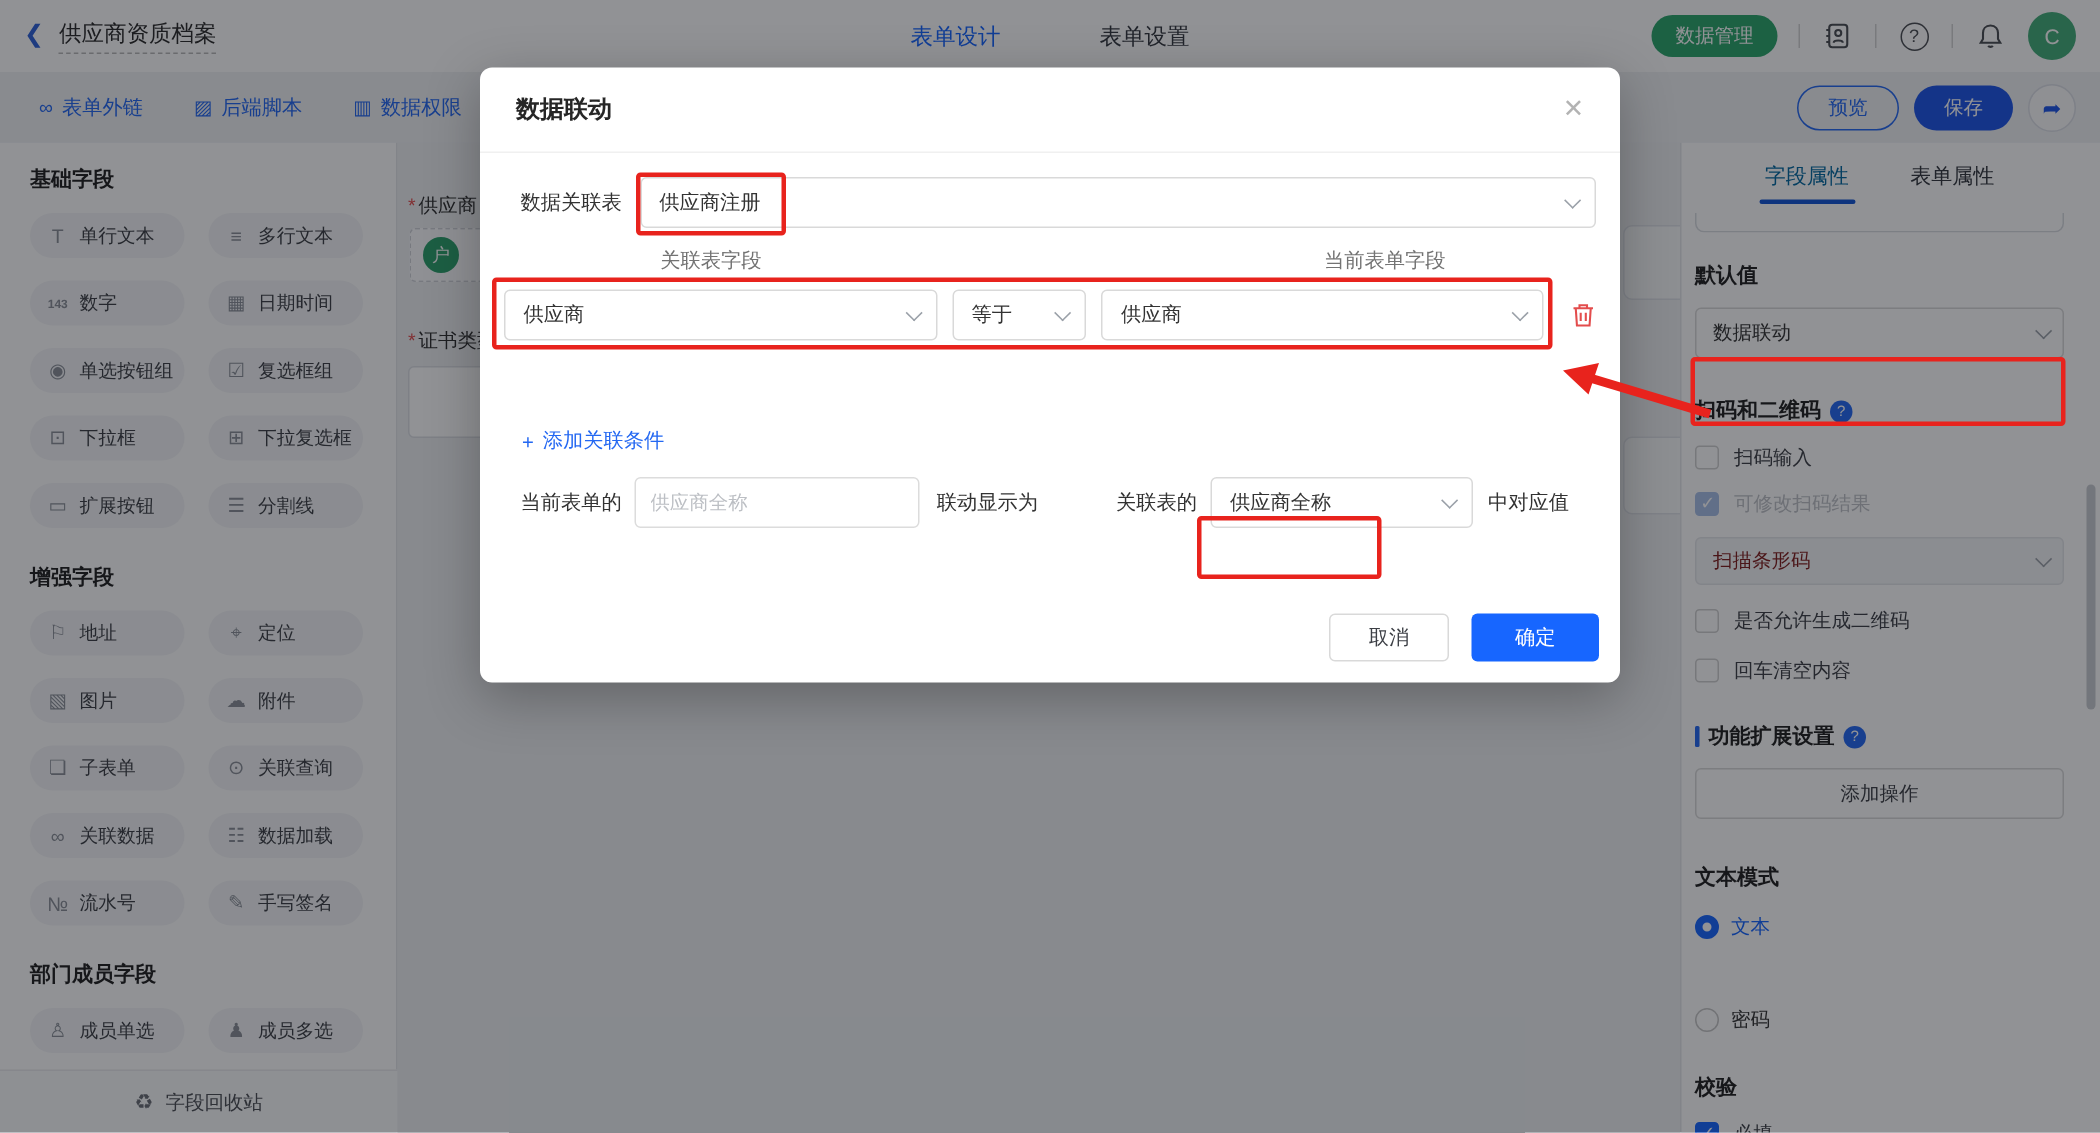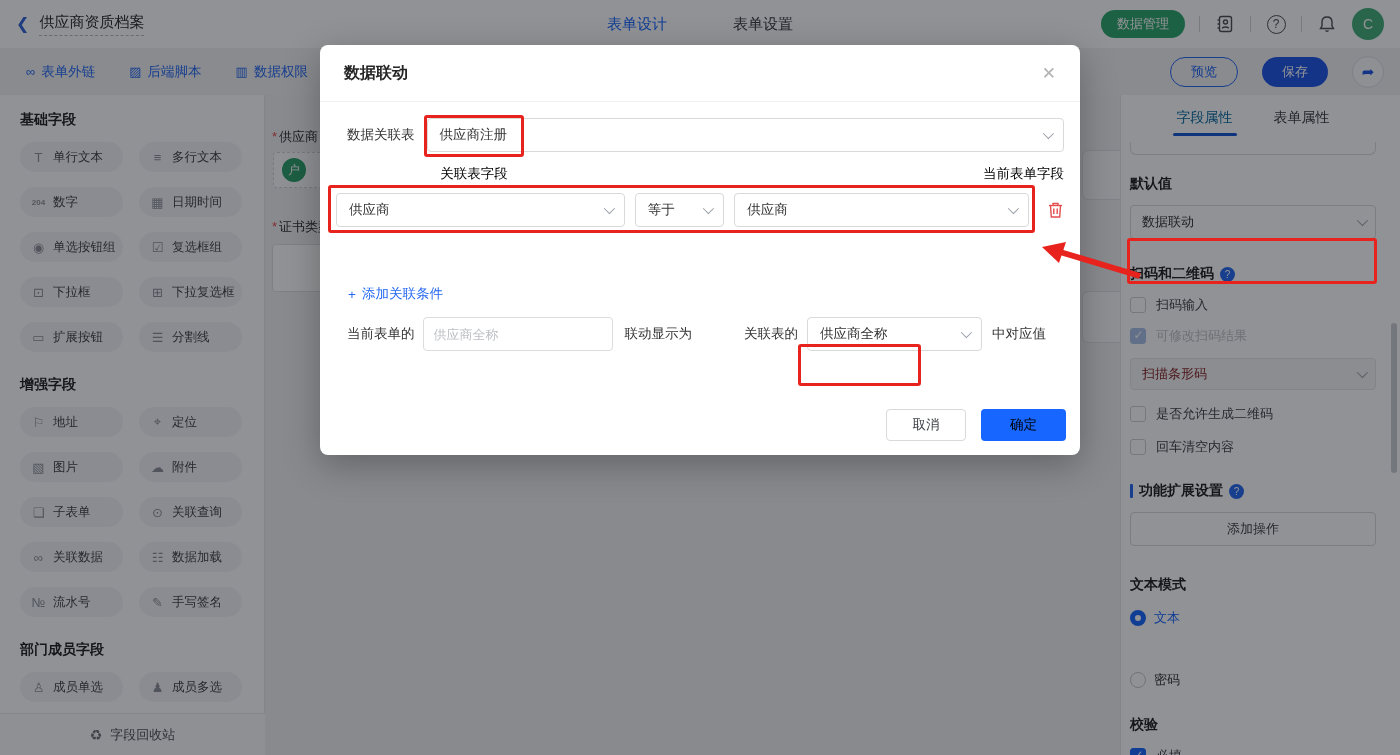--- a/index.html
+++ b/index.html
@@ -19,21 +19,21 @@
   .vsep { width:1px; height:16px; background:#d4d4d4; }
   .hicon { width:22px; height:22px; display:flex; align-items:center; justify-content:center; color:#4a4d52; cursor:pointer; }
   .help-circle { width:19px; height:19px; border:1.4px solid #4a4d52; border-radius:50%; font-size:12px; display:flex; align-items:center; justify-content:center; color:#4a4d52; }
   .avatar { width:32px; height:32px; border-radius:50%; background:#43ad79; color:#fff; font-size:14px; display:flex; align-items:center; justify-content:center; cursor:pointer; }
 
   
   .toolbar { position:absolute; left:0; top:48px; width:1400px; height:47px; background:#f0f2f5; display:flex; align-items:center; justify-content:space-between; padding:0 16px; z-index:3; }
   .t-links { display:flex; align-items:center; gap:34px; padding-left:10px; }
   .t-link { display:flex; align-items:center; gap:6px; color:#2468f2; font-size:13.5px; cursor:pointer; }
   .t-link .ticon { font-size:13px; }
-  .t-actions { display:flex; align-items:center; gap:24px; }
+  .t-actions { display:flex; align-items:center; gap:10px; }
   .btn-preview { height:30px; padding:0 20px; border:1px solid #2468f2; color:#2468f2; border-radius:16px; font-size:13px; display:flex; align-items:center; cursor:pointer; background:transparent; }
   .btn-save { height:30px; padding:0 20px; background:#1d55e8; color:#fff; border-radius:16px; font-size:13px; display:flex; align-items:center; cursor:pointer; }
   .share-btn { width:32px; height:32px; border-radius:50%; background:#fbfbfc; border:1px solid #dcdfe6; color:#1d55e8; font-size:15px; display:flex; align-items:center; justify-content:center; cursor:pointer; }
 
   
   .sidebar { position:absolute; left:0; top:95px; width:265px; height:660px; background:#fff; border-right:1px solid #e4e6ea; z-index:2; padding:16px 22px 0 20px; overflow:hidden; }
   .s-title { font-size:14px; font-weight:bold; color:#1f1f1f; margin-bottom:13px; }
   .s-grid { display:grid; grid-template-columns:1fr 1fr; column-gap:16px; row-gap:15px; margin-bottom:24px; }
   .pillbtn { height:30px; background:#f4f5f7; border-radius:16px; display:flex; align-items:center; gap:7px; padding:0 8px 0 11px; font-size:12.5px; color:#3c3f45; cursor:pointer; white-space:nowrap; overflow:hidden; }
   .pillbtn .picon { color:#8a8f98; font-size:13px; width:15px; text-align:center; flex:none; }
@@ -82,36 +82,36 @@
   .overlay { position:absolute; inset:0; background:rgba(10,14,20,0.45); z-index:40; }
   .modal { position:absolute; left:320px; top:45px; width:760px; height:410px; background:#fff; border-radius:8px; box-shadow:0 10px 36px rgba(0,0,0,.28); z-index:50; }
   .m-head { height:57px; display:flex; align-items:center; justify-content:space-between; padding:0 24px; border-bottom:1px solid #f0f0f0; }
   .m-title { font-size:16px; font-weight:600; color:#262626; }
   .m-close { color:#b3b3b3; font-size:17px; cursor:pointer; }
   .m-body { padding:16px 16px 0 16px; position:relative; height:353px; }
   .m-row1 { display:flex; align-items:center; margin:0 0 0 11px; height:34px; }
   .m-lbl { font-size:13.5px; color:#333; white-space:nowrap; }
   .m-sel { height:34px; border:1px solid #d9d9d9; border-radius:4px; background:#fff; display:flex; align-items:center; justify-content:space-between; padding:0 12px; font-size:13.5px; color:#333; cursor:pointer; }
   .m-row1 .m-sel { flex:1; margin-left:12px; }
-  .m-heads { display:flex; margin-top:13px; font-size:13.5px; color:#000000;gap:33px; }
+  .m-heads { display:flex; margin-top:13px; font-size:13.5px; color:#737373;gap:33px; }
   .m-heads .hc1 { width:290px; text-align:center; }
   .m-heads .sp { width:110px; }
-  .m-heads .hc2 { width:296px; text-align:right; }
+  .m-heads .hc2 { width:296px; text-align:center; }
   .m-cond { display:flex; align-items:center; margin-top:10px; gap:10px; }
   .w290 { width:290px; } .w90 { width:90px; } .w296 { width:296px; }
   .trash { margin-left:8px; cursor:pointer; display:flex; }
   .m-add { margin:58px 0 0 12px; color:#2468f2; font-size:13.5px; cursor:pointer; display:inline-flex; gap:6px; align-items:center; }
   .m-disp { display:flex; align-items:center; margin-top:14px; margin-left:11px; }
   .m-input { width:190px; height:34px; border:1px solid #dcdcdc; border-radius:4px; margin-left:8px; padding:0 10px; font-size:13px; color:#333; font-family:inherit; }
   .m-input::placeholder { color:#bcbfc4; }
   .m-disp .m-sel { width:175px; margin-left:9px; }
   .lbl-gap { margin-left:12px; }
   .m-footer { position:absolute; right:14px; bottom:14px; display:flex; gap:15px; }
   .m-cancel { width:80px; height:32px; border:1px solid #d9d9d9; border-radius:4px; background:#fff; font-size:13.5px; color:#3c3f45; display:flex; align-items:center; justify-content:center; cursor:pointer; }
-  .m-ok { width:85px; height:32px; border-radius:4px; background:#1766ff; color:#000000; font-size:13.5px; display:flex; align-items:center; justify-content:center; cursor:pointer; }
+  .m-ok { width:85px; height:32px; border-radius:4px; background:#1766ff; color:#ffffff; font-size:13.5px; display:flex; align-items:center; justify-content:center; cursor:pointer; }
 
   
   .redbox { position:absolute; border:3px solid #e8231d; border-radius:3px; pointer-events:none; }
   .rb1 { left:104px; top:70px; width:100px; height:42px; }          
   .rb2 { left:8px; top:140px; width:707px; height:48px; }
   .rb3 { left:478px; top:299px; width:123px; height:42px; }
   .anno { position:absolute; inset:0; z-index:60; pointer-events:none; }
   .rb4 { left:1127px; top:238px; width:250px; height:46px; }
 </style>
 </head>
@@ -183,21 +183,21 @@
   <div class="s-grid">
     <div class="pillbtn">
         <span class="picon">T</span>
         <span>单行文本</span>
       </div>
     <div class="pillbtn">
         <span class="picon">≡</span>
         <span>多行文本</span>
       </div>
     <div class="pillbtn">
-        <span class="picon num">204</span>
+        <span class="picon num">143</span>
         <span>数字</span>
       </div>
     <div class="pillbtn">
         <span class="picon">▦</span>
         <span>日期时间</span>
       </div>
     <div class="pillbtn">
         <span class="picon">◉</span>
         <span>单选按钮组</span>
       </div>

